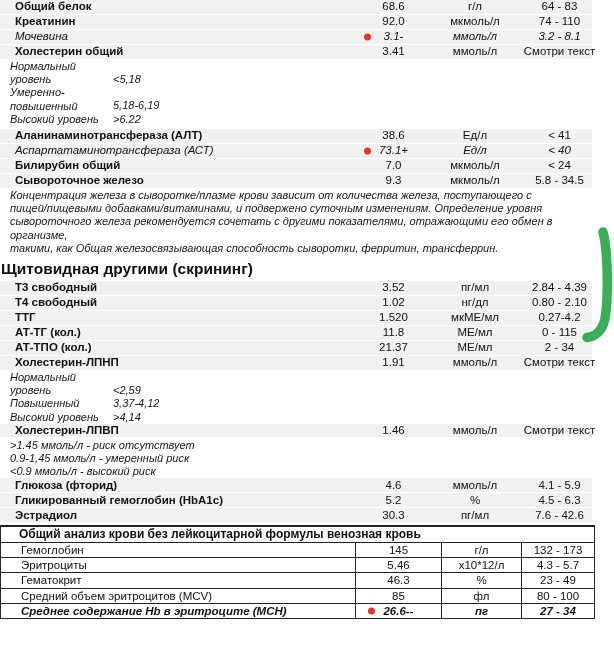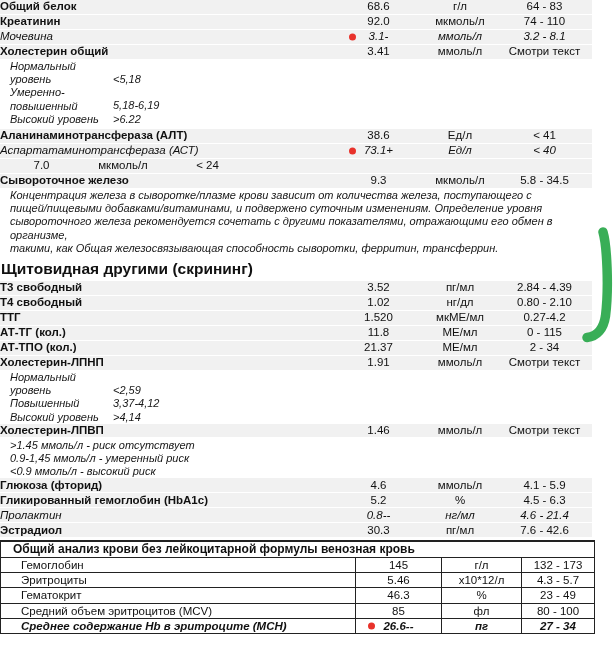--- a/index.html
+++ b/index.html
@@ -7,38 +7,38 @@
     width:614px;height:653px;position:relative;overflow:hidden;
     background:#fff;color:#111;
     font-family:"Liberation Sans",sans-serif;
     -webkit-font-smoothing:antialiased;
   }
   .content{width:592px;padding-top:0}
   
   .row{display:flex;align-items:center;height:13.5px;margin-bottom:1.5px;
        background:#f1f1f1;font-size:11.5px;line-height:13px}
   .c{white-space:nowrap;overflow:hidden}
-  .c.name{flex:0 0 337px;padding-left:0;font-weight:700}
+  .c.name{flex:0 0 337px;padding-left:15px;font-weight:700}
   .c.val{flex:0 0 83px;text-align:center;position:relative}
   .c.unit{flex:0 0 80px;text-align:center}
   .c.range{flex:0 0 89px;text-align:center}
   .row.flag .c{font-weight:400;font-style:italic}
   .dot{position:absolute;left:12px;top:50%;transform:translateY(-50%);
        width:7px;height:7px;border-radius:50%}
   
   .note{font-size:11px;font-style:italic;line-height:13.2px;padding-left:10px;
         white-space:pre-line;color:#161616}
   .note .lbl{display:inline-block;width:103px;font-style:italic}
   .notegap{height:3px}
   
   .sec-h{font-size:15.5px;font-weight:700;line-height:17px;margin:5px 0 4px;padding-left:1px}
   
   .cbc{width:595px;border:1px solid #222;border-top-width:2px;margin-top:3px;
        font-size:11.5px;box-sizing:border-box}
-  .cbc-title{font-weight:700;font-size:12px;line-height:14px;padding:0 0 1px 12px;
+  .cbc-title{font-weight:700;font-size:12px;line-height:14px;padding:0 0 1px 18px;
              border-bottom:1px solid #222;white-space:nowrap}
   .trow{display:flex;align-items:stretch;height:14.2px;border-bottom:1px solid #222}
   .trow:last-child{border-bottom:none}
   .tc{display:flex;align-items:center;white-space:nowrap;overflow:hidden}
   .tc.name{flex:0 0 334px;padding-left:20px;border-right:1px solid #222}
   .tc.val{flex:0 0 85px;justify-content:center;position:relative;border-right:1px solid #222}
   .tc.unit{flex:0 0 79px;justify-content:center;border-right:1px solid #222}
   .tc.range{flex:1;justify-content:center}
   .trow.flag .tc{font-weight:700;font-style:italic}
   
@@ -82,20 +82,21 @@
       <div class="c unit">Ед/л</div>
       <div class="c range">&lt; 41</div>
     </div>
     <div class="row flag">
       <div class="c name">Аспартатаминотрансфераза (АСТ)</div>
       <div class="c val">73.1+<span class="dot" style="background: rgb(232, 50, 43);"></span></div>
       <div class="c unit">Ед/л</div>
       <div class="c range">&lt; 40</div>
     </div>
     <div class="row">
+      <div class="c name">Билирубин общий</div>
       <div class="c val">7.0</div>
       <div class="c unit">мкмоль/л</div>
       <div class="c range">&lt; 24</div>
     </div>
     <div class="row">
       <div class="c name">Сывороточное железо</div>
       <div class="c val">9.3</div>
       <div class="c unit">мкмоль/л</div>
       <div class="c range">5.8 - 34.5</div>
     </div>
@@ -156,26 +157,20 @@
       <div class="c name">Глюкоза (фторид)</div>
       <div class="c val">4.6</div>
       <div class="c unit">ммоль/л</div>
       <div class="c range">4.1 - 5.9</div>
     </div>
     <div class="row">
       <div class="c name">Гликированный гемоглобин (HbA1c)</div>
       <div class="c val">5.2</div>
       <div class="c unit">%</div>
       <div class="c range">4.5 - 6.3</div>
-    </div>
-    <div class="row flag">
-      <div class="c name">Пролактин</div>
-      <div class="c val">0.8--</div>
-      <div class="c unit">нг/мл</div>
-      <div class="c range">4.6 - 21.4</div>
     </div>
     <div class="row">
       <div class="c name">Эстрадиол</div>
       <div class="c val">30.3</div>
       <div class="c unit">пг/мл</div>
       <div class="c range">7.6 - 42.6</div>
     </div>
     <div class="cbc">
       <div class="cbc-title">Общий анализ крови без лейкоцитарной формулы венозная кровь</div>
       <div class="trow">

